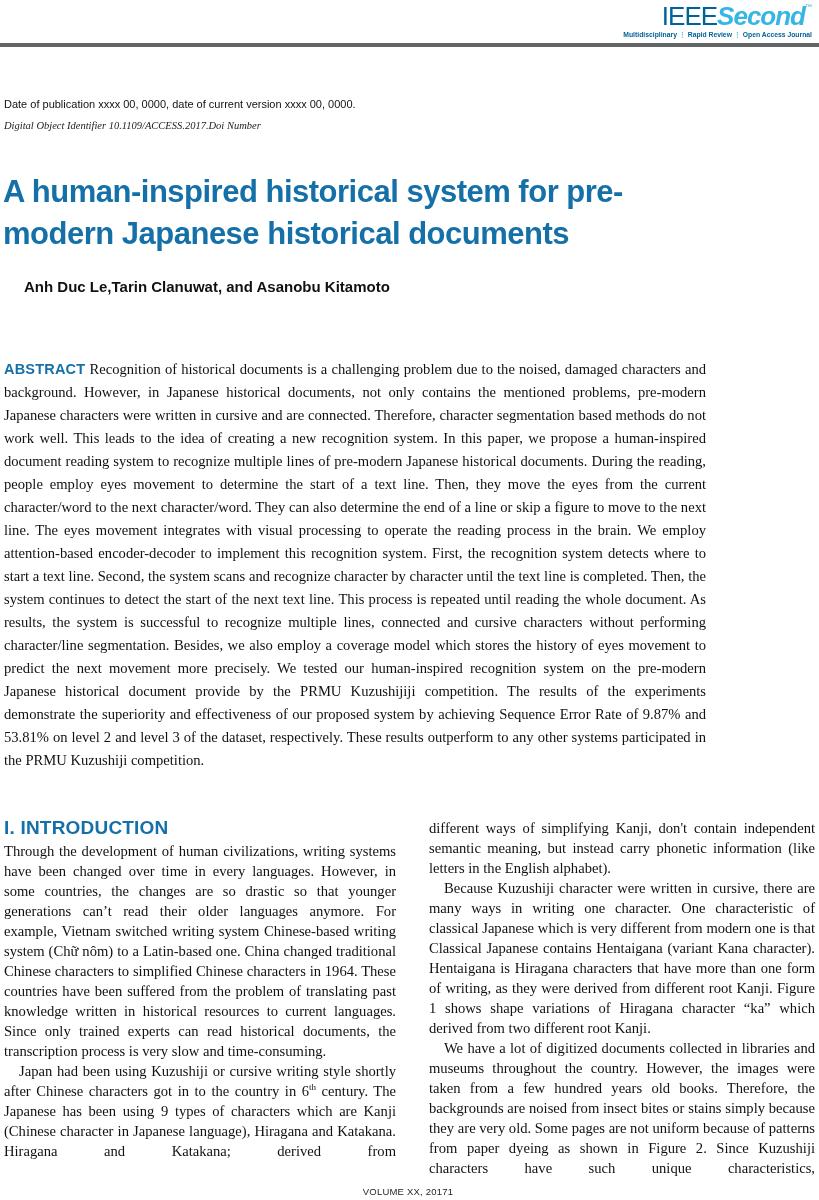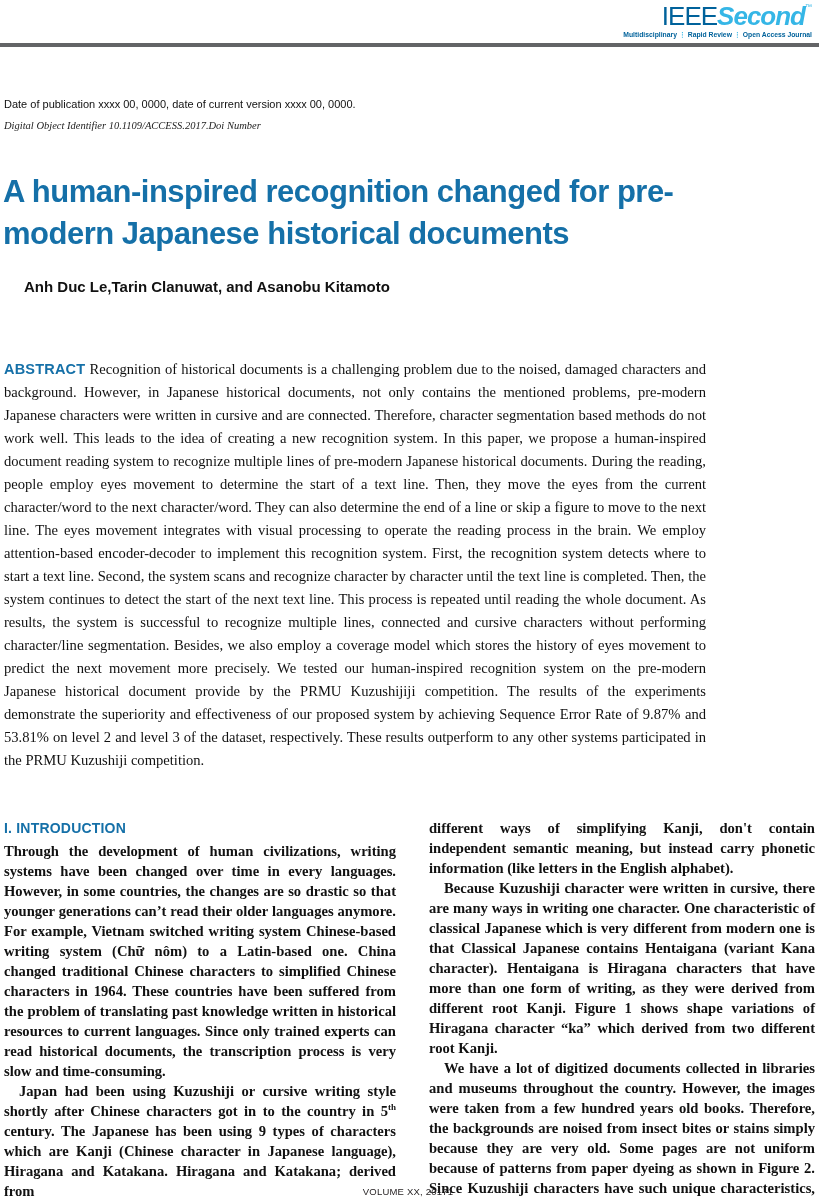--- a/index.html
+++ b/index.html
@@ -81,24 +81,24 @@
   
   .columns{
     position:absolute;top:818px;left:4px;width:811px;
     display:flex;gap:33px;
   }
   .col{font-size:14.6px;line-height:20px;text-align:justify;}
   .col-left{width:392px;}
   .col-right{width:386px;}
   .section-heading{
     font-family:"Liberation Sans", sans-serif;
-    font-weight:bold;font-size:14px;color:#1570A8;
+    font-weight:bold;font-size:19px;color:#1570A8;
     margin:0 0 3px 0;letter-spacing:0.2px;
   }
-  .col p{margin:0;font-weight:bold;}
+  .col p{margin:0;}
   .col p.indent{text-indent:15px;}
   .col p.cont{text-align-last:justify;}
   sup{font-size:9px;line-height:0;}
   
   .footer{
     position:absolute;top:1186px;left:4px;width:808px;
     display:flex;justify-content:center;
     font-family:"Liberation Sans", sans-serif;
     font-size:9.5px;color:#231f20;letter-spacing:0.2px;
   }
@@ -115,33 +115,33 @@
     <div class="logo-tagline">
       <span>Multidisciplinary</span><span class="logo-sep">⋮</span><span>Rapid Review</span><span class="logo-sep">⋮</span><span>Open Access Journal</span>
     </div>
   </div>
   <div class="header-bar"></div>
 
   <div class="pub-date">Date of publication xxxx 00, 0000, date of current version xxxx 00, 0000.</div>
   <div class="doi">Digital Object Identifier 10.1109/ACCESS.2017.Doi Number</div>
 
   <div class="title">
-    <div>A human-inspired recognition changed for pre-</div>
+    <div>A human-inspired historical system for pre-</div>
     <div>modern Japanese historical documents</div>
   </div>
   <div class="authors">Anh Duc Le,Tarin Clanuwat, and Asanobu Kitamoto</div>
 
   <p class="abstract"><span class="inline-label">ABSTRACT</span>&nbsp;<span>Recognition of historical documents is a challenging problem due to the noised, damaged characters and background. However, in Japanese historical documents, not only contains the mentioned problems, pre-modern Japanese characters were written in cursive and are connected. Therefore, character segmentation based methods do not work well. This leads to the idea of creating a new recognition system. In this paper, we propose a human-inspired document reading system to recognize multiple lines of pre-modern Japanese historical documents. During the reading, people employ eyes movement to determine the start of a text line. Then, they move the eyes from the current character/word to the next character/word. They can also determine the end of a line or skip a figure to move to the next line. The eyes movement integrates with visual processing to operate the reading process in the brain. We employ attention-based encoder-decoder to implement this recognition system. First, the recognition system detects where to start a text line. Second, the system scans and recognize character by character until the text line is completed. Then, the system continues to detect the start of the next text line. This process is repeated until reading the whole document. As results, the system is successful  to recognize multiple lines, connected and cursive characters without performing character/line segmentation. Besides, we also employ a coverage model which stores the history of eyes movement to predict the next movement more precisely.  We tested our human-inspired recognition system on the pre-modern Japanese historical document provide by the  PRMU Kuzushijiji competition. The results of the experiments demonstrate the superiority and effectiveness of our proposed system by achieving Sequence Error Rate of 9.87% and 53.81% on level 2 and level 3 of the dataset, respectively. These results outperform to any other systems participated in the PRMU Kuzushiji competition.</span></p>
 
 
   <div class="columns">
     <div class="col col-left">
       <h2 class="section-heading">I.  INTRODUCTION</h2>
       <p>Through the development of human civilizations, writing systems have been changed over time in every languages. However, in some countries, the changes are so drastic so that younger generations can’t read their older languages anymore. For example, Vietnam switched writing system Chinese-based writing system (Chữ nôm) to a Latin-based one. China changed traditional Chinese characters to simplified Chinese characters in 1964. These countries have been suffered from the problem of translating past knowledge written in historical resources to current languages. Since only trained experts can read historical documents, the transcription process is very slow and time-consuming.</p>
-      <p class="indent cont"><span>Japan had been using Kuzushiji or cursive writing style shortly after Chinese characters got in to the country in 5</span><sup>th</sup><span> century. The Japanese has been using 9 types of characters which are Kanji (Chinese character in Japanese language), Hiragana and Katakana. Hiragana and Katakana; derived from</span></p>
+      <p class="indent cont"><span>Japan had been using Kuzushiji or cursive writing style shortly after Chinese characters got in to the country in 6</span><sup>th</sup><span> century. The Japanese has been using 9 types of characters which are Kanji (Chinese character in Japanese language), Hiragana and Katakana. Hiragana and Katakana; derived from</span></p>
     </div>
     <div class="col col-right">
       <p class="cont-first">different ways of simplifying Kanji, don't contain independent semantic meaning, but instead carry phonetic information (like letters in the English alphabet).</p>
       <p class="indent">Because Kuzushiji character were written in cursive, there are many ways in writing one character. One characteristic of classical Japanese which is very different from modern one is that Classical Japanese contains Hentaigana (variant Kana character). Hentaigana is Hiragana characters that have more than one form of writing, as they were derived from different root Kanji.  Figure 1 shows shape variations of Hiragana character “ka” which derived from two different root Kanji.</p>
       <p class="indent cont">We have a lot of digitized documents collected in libraries and museums throughout the country. However, the images were taken from a few hundred years old books. Therefore, the backgrounds are noised from insect bites or stains simply because they are very old. Some pages are not uniform because of patterns from paper dyeing as shown in Figure 2. Since Kuzushiji characters have such unique characteristics,</p>
     </div>
   </div>
 
   <div class="footer">
     <span>VOLUME XX, 2017</span>

